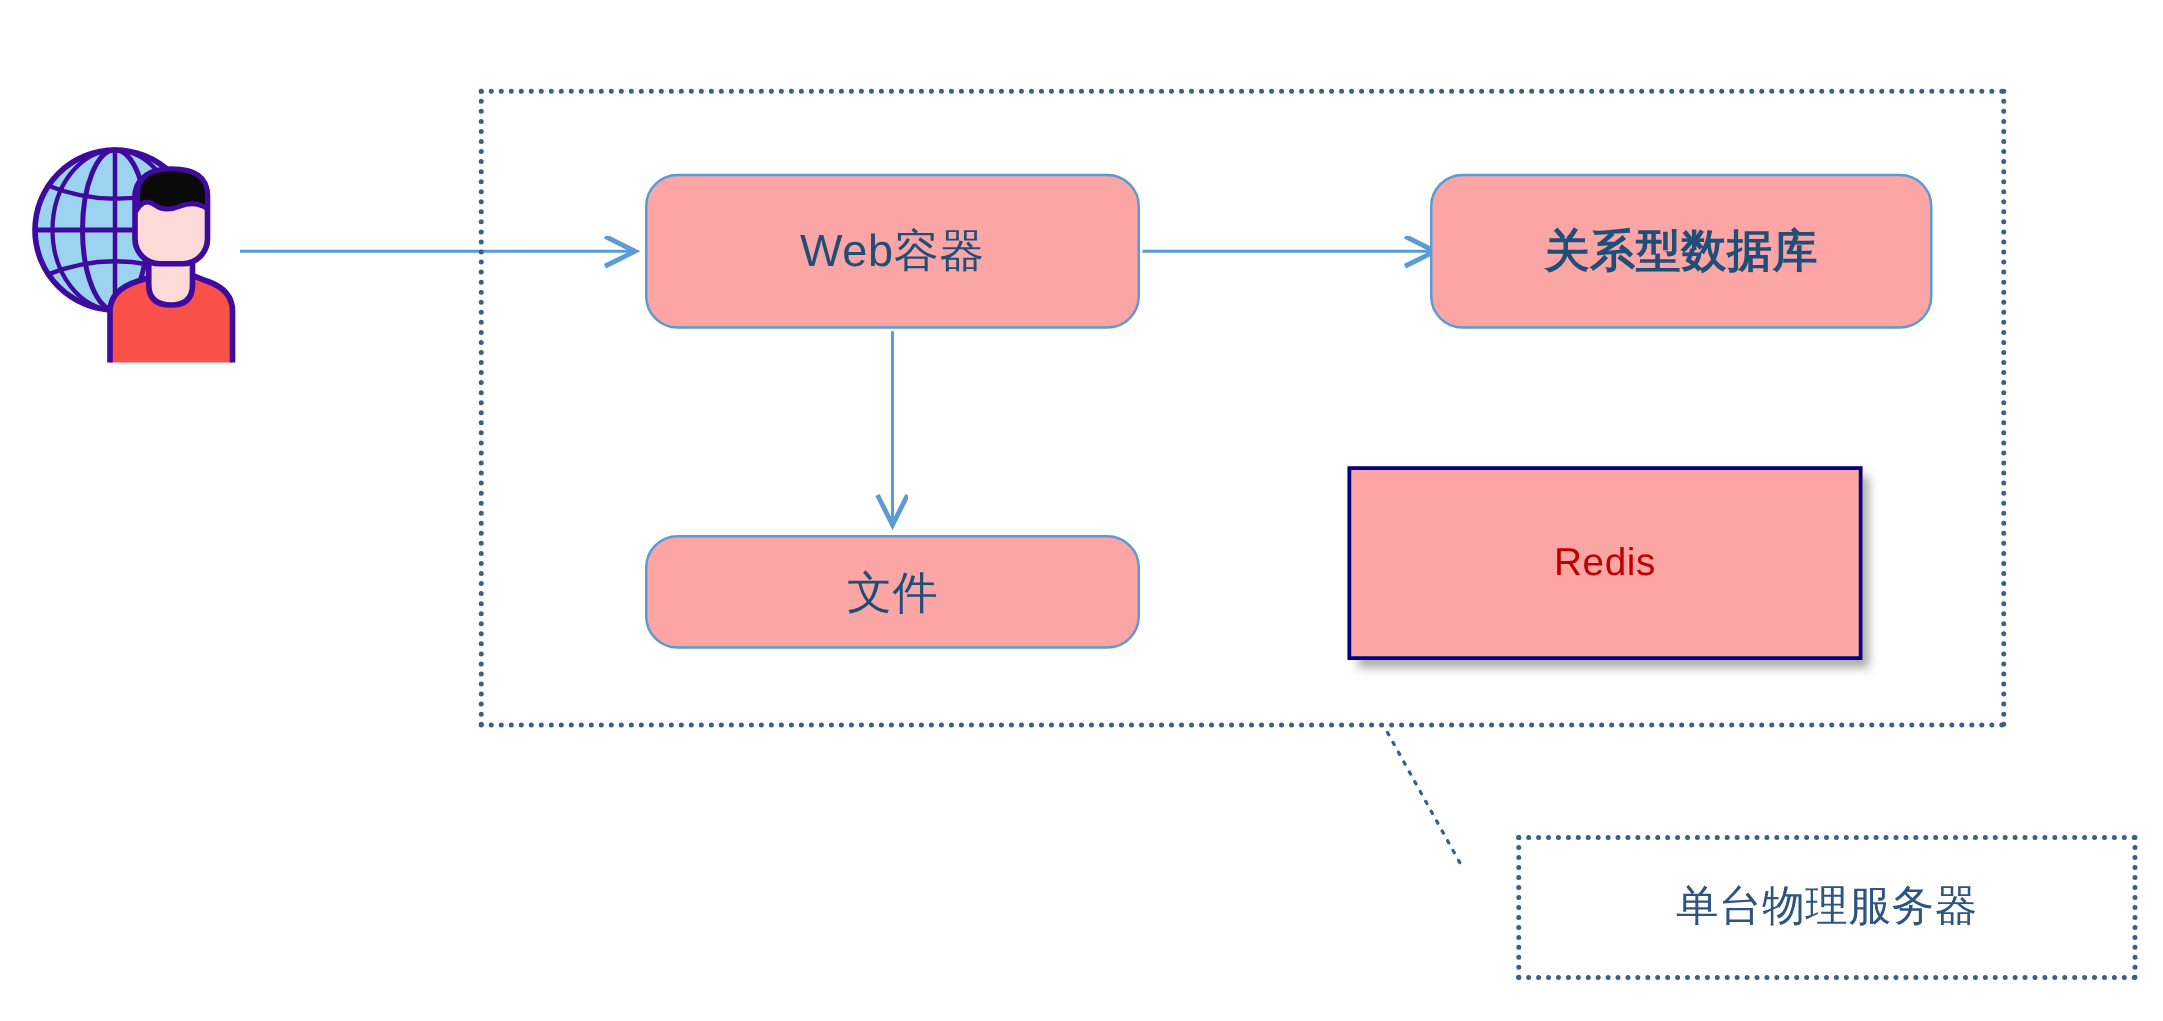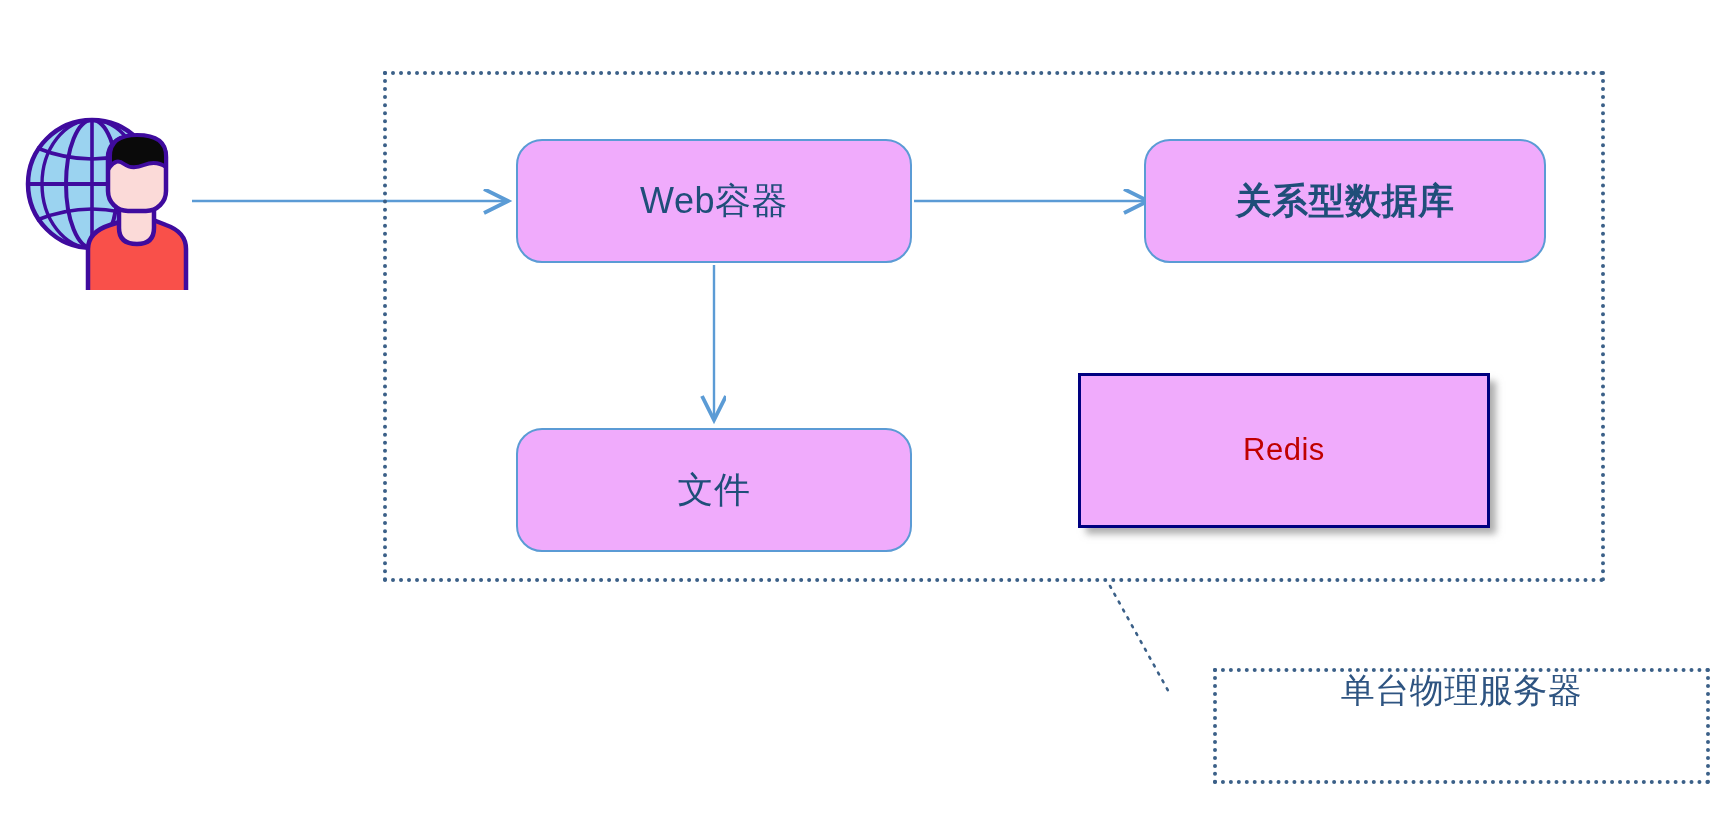--- a/index.html
+++ b/index.html
@@ -25,21 +25,21 @@
     height: 817px;
   }
 
   
   .node {
     position: absolute;
     box-sizing: border-box;
     display: flex;
     align-items: center;
     justify-content: center;
-    background: #f0abfc;
+    background: #fca5a5;
   }
   .node-rounded {
     border: 2px solid #5B9BD5;
     border-radius: 26px;
   }
   .node-label {
     color: #1F4E79;
     font-size: 36px;
     line-height: 1.1;
     letter-spacing: 0.5px;
@@ -51,21 +51,21 @@
     left: 516px;
     top: 139px;
     width: 396px;
     height: 124px;
   }
   
   #node-file {
     left: 516px;
     top: 428px;
     width: 396px;
-    height: 124px;
+    height: 91px;
   }
   
   #node-db {
     left: 1144px;
     top: 139px;
     width: 402px;
     height: 124px;
     font-weight: bold;
   }
 
@@ -96,20 +96,21 @@
     top: 71px;
     width: 1222px;
     height: 511px;
   }
   #legend-box {
     left: 1213px;
     top: 668px;
     width: 497px;
     height: 116px;
     display: flex;
+    align-items: center;
     justify-content: center;
   }
   #legend-box .node-label {
     color: #2E5481;
     font-size: 34px;
   }
 
   
   #user-icon {
     position: absolute;

